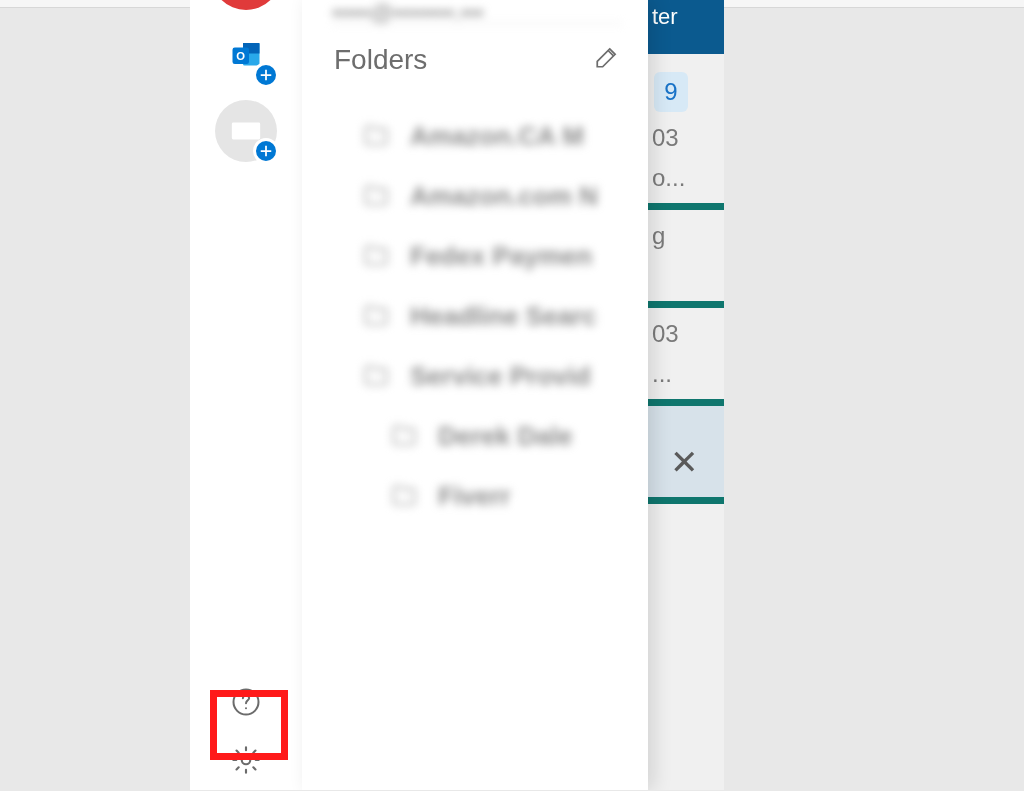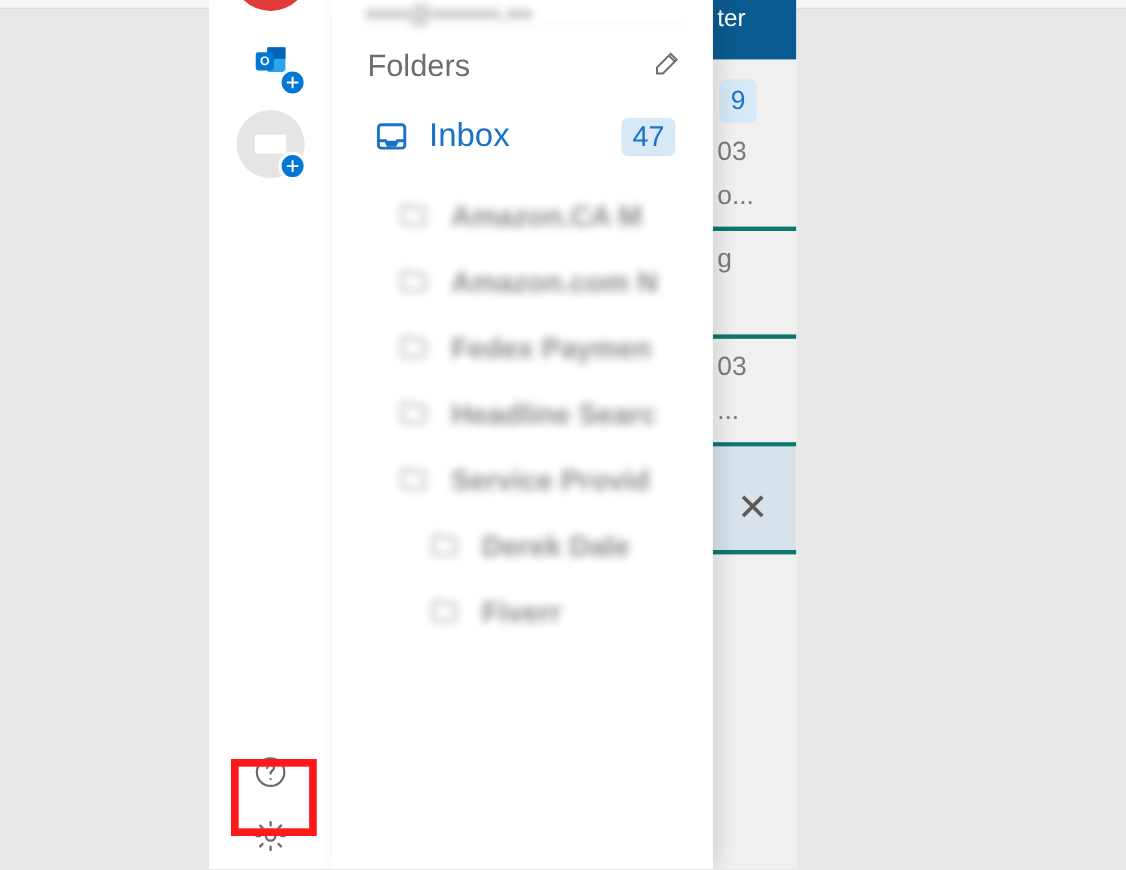--- a/index.html
+++ b/index.html
@@ -125,21 +125,21 @@
       right:0; top:0;
       width: 76px; height:100%;
       background:#f0f0f0;
       z-index:1;
       display:flex; flex-direction:column;
       color:#5a5a5a;
       font-size:24px;
     }
     .bg-tab { background:#0b5a8f; color:#fff; height:74px; display:flex; align-items:center; padding-left:4px; font-size:22px; }
     .bg-badge { margin-top:18px; background:#d7e9f6; color:#1a73c7; width:34px; height:40px; border-radius:6px; display:flex; align-items:center; justify-content:center; font-size:24px; margin-left:6px; }
-    .bg-cell { height:98px; padding:6px 4px 0 4px; border-bottom:4px solid #0f766e; color:#7a7a7a; font-size:24px; line-height:40px; overflow:hidden; }
+    .bg-cell { height:98px; padding:6px 4px 0 4px; border-bottom:7px solid #0f766e; color:#7a7a7a; font-size:24px; line-height:40px; overflow:hidden; }
     .bg-cell.sel { background:#d7e2ea; }
     .bg-close { font-size:34px; color:#5a5a5a; margin-top:30px; margin-left:18px; }
 
   </style>
 </head>
 <body>
 
 <div class="os-top"></div>
 
 <div class="phone-frame">
@@ -214,30 +214,20 @@
     <div class="folders-head">
       <div class="folders-title">Folders</div>
       <div class="pencil">
         <svg width="26" height="26" viewBox="0 0 24 24" fill="none" stroke="currentColor" stroke-width="1.6">
           <path d="M14.5 4.5l5 5L8 21H3v-5L14.5 4.5z"></path>
           <path d="M13 6l5 5"></path>
         </svg>
       </div>
     </div>
 
-    <div class="folder-row active">
-      <span class="folder-icon">
-        <svg width="32" height="32" viewBox="0 0 24 24" fill="none" stroke="#1a73c7" stroke-width="2">
-          <rect x="3" y="4" width="18" height="16" rx="2"></rect>
-          <path d="M3 15h5l1.5 3h5L16 15h5" fill="#1a73c7" stroke="#1a73c7"></path>
-        </svg>
-      </span>
-      <span class="folder-label">Inbox</span>
-      <span class="count-badge">47</span>
-    </div>
 
     <div style="height:12px"></div>
 
     <div class="folder-row subfolder blur">
       <span class="folder-icon">
         <svg width="28" height="28" viewBox="0 0 24 24" fill="none" stroke="#b5b5b5" stroke-width="2">
             <path d="M3 6a2 2 0 012-2h4l2 2h8a2 2 0 012 2v9a2 2 0 01-2 2H5a2 2 0 01-2-2V6z"></path>
           </svg>
       </span>
       <span class="folder-label">Amazon.CA M</span>

